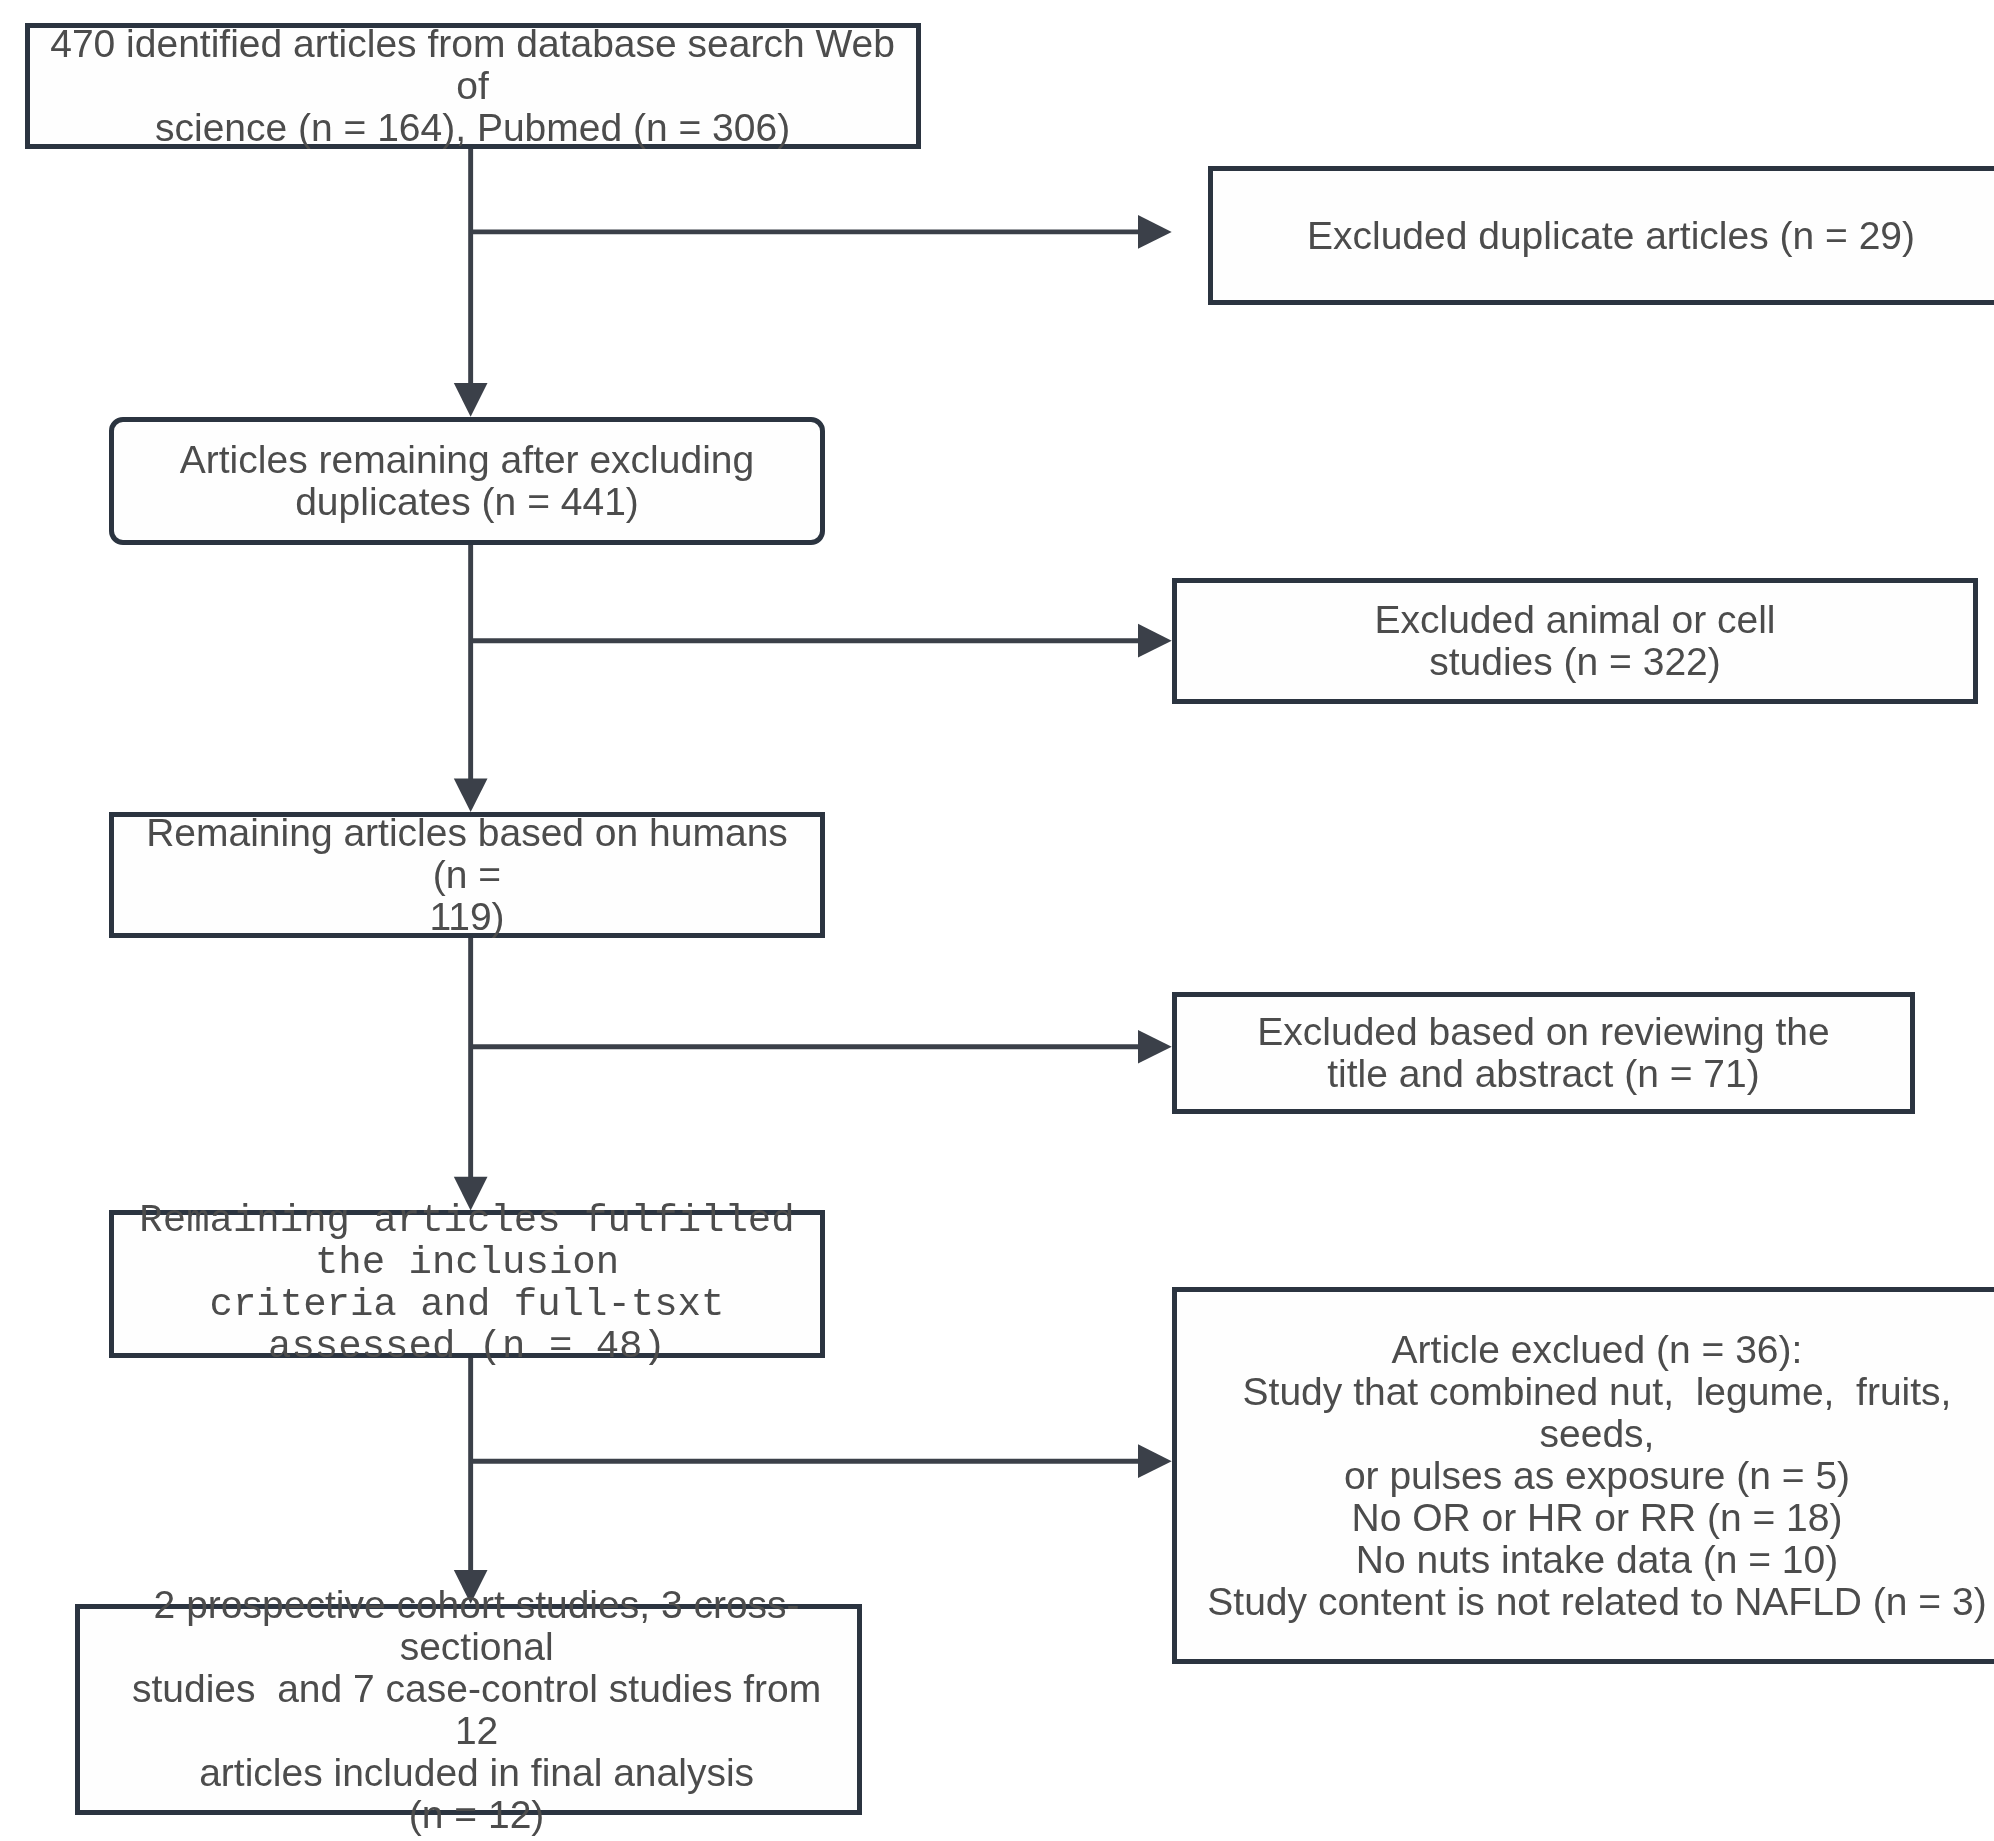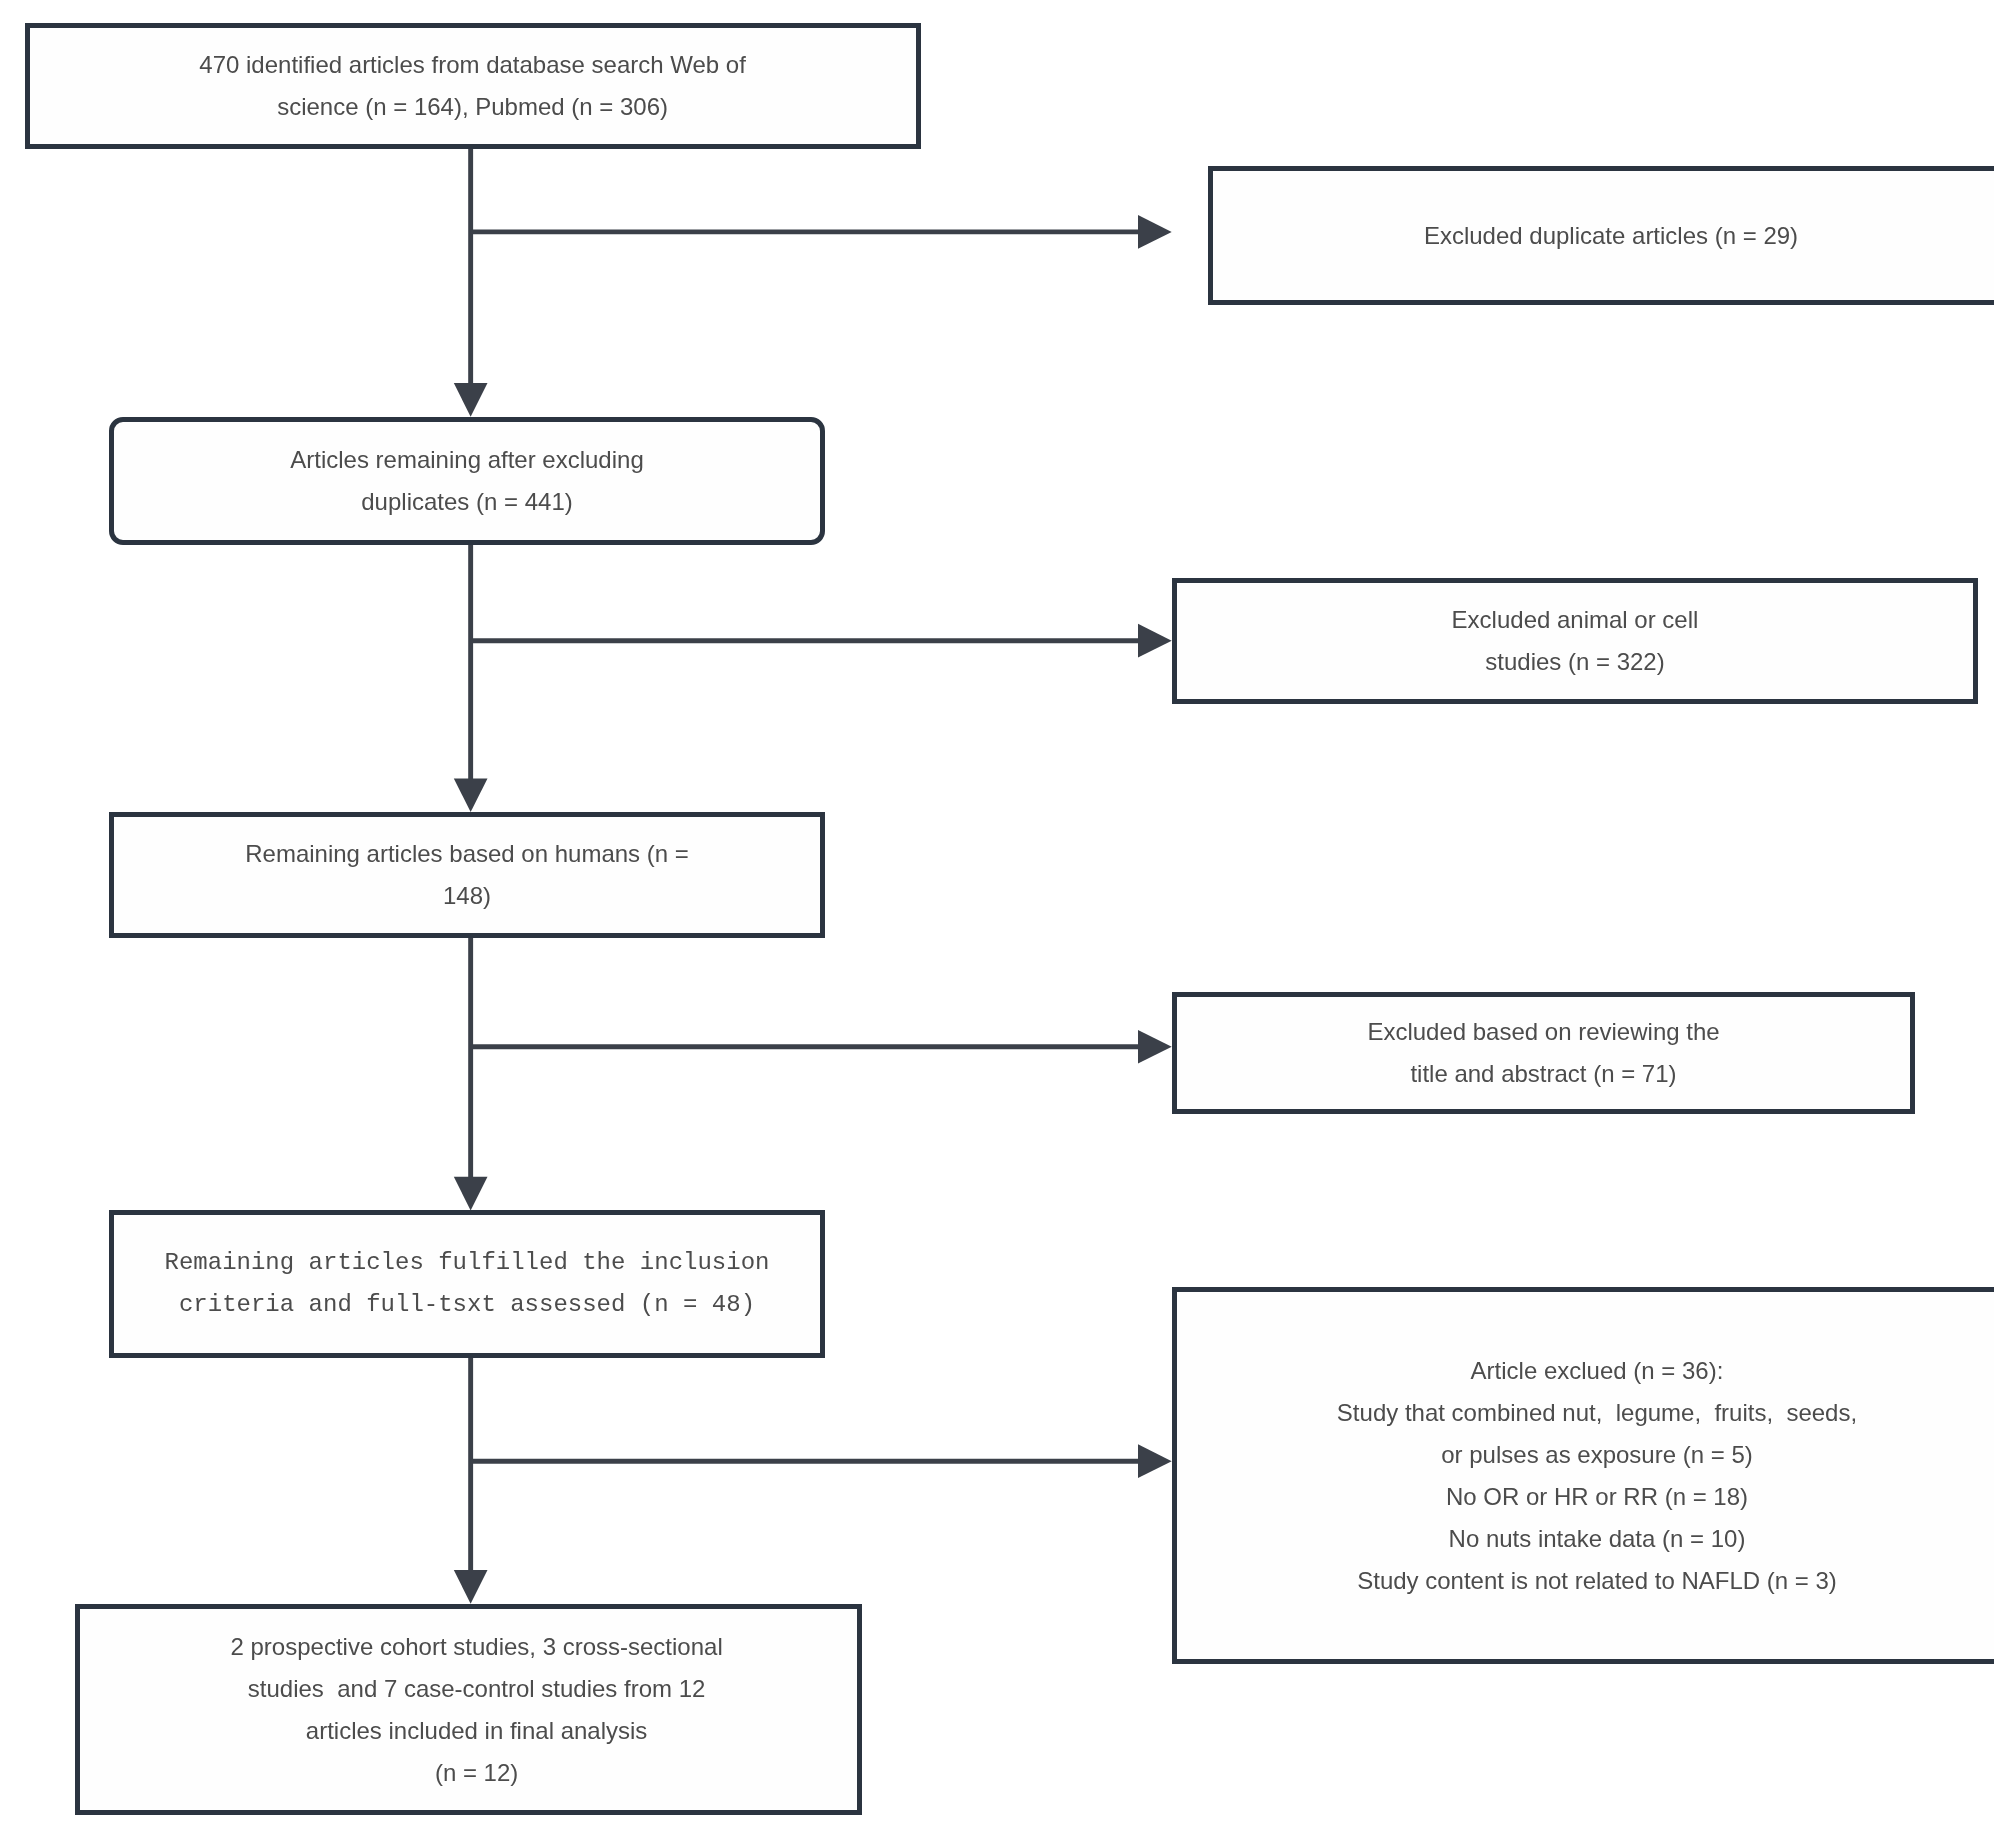--- a/index.html
+++ b/index.html
@@ -42,21 +42,21 @@
     background: var(--box-background);
     display: flex;
     align-items: center;
     justify-content: center;
     text-align: center;
     padding: 5.6px 9.8px;
   }
   .box-text {
     white-space: pre-wrap;
     color: var(--text);
-    font-size: 24px;
+    font-size: 39px;
     line-height: 42px;
   }
   
   #box-main-0 { left: 24.6px;  top: 22.5px;   width: 896px; height: 126px; }
   #box-main-1 { left: 109px; top: 417px;  width: 716px; height: 128px; border-radius: 14px; }
   #box-main-2 { left: 109px; top: 812px; width: 716px; height: 126px; }
   #box-main-3 { left: 109px; top: 1210px; width: 716px; height: 148px; font-family: Liberation Mono, monospace; }
   #box-main-4 { left: 75px; top: 1604px; width: 787px; height: 211px; padding-left: 26px; }
   
   #box-right-0 { left: 1208px; top: 166px;  width: 806px; height: 139px; text-align: center; }
@@ -109,21 +109,21 @@
   <div class="box" id="box-main-0">
     <span class="box-text">470 identified articles from database search Web of
 science (n = 164), Pubmed (n = 306)</span>
   </div>
   <div class="box" id="box-main-1">
     <span class="box-text">Articles remaining after excluding
 duplicates (n = 441)</span>
   </div>
   <div class="box" id="box-main-2">
     <span class="box-text">Remaining articles based on humans (n =
-148)</span>
+119)</span>
   </div>
   <div class="box" id="box-main-3">
     <span class="box-text">Remaining articles fulfilled the inclusion
 criteria and full-tsxt assessed (n = 48)</span>
   </div>
   <div class="box" id="box-main-4">
     <span class="box-text">2 prospective cohort studies, 3 cross-sectional
 studies  and 7 case-control studies from 12
 articles included in final analysis
 (n = 12)</span>

